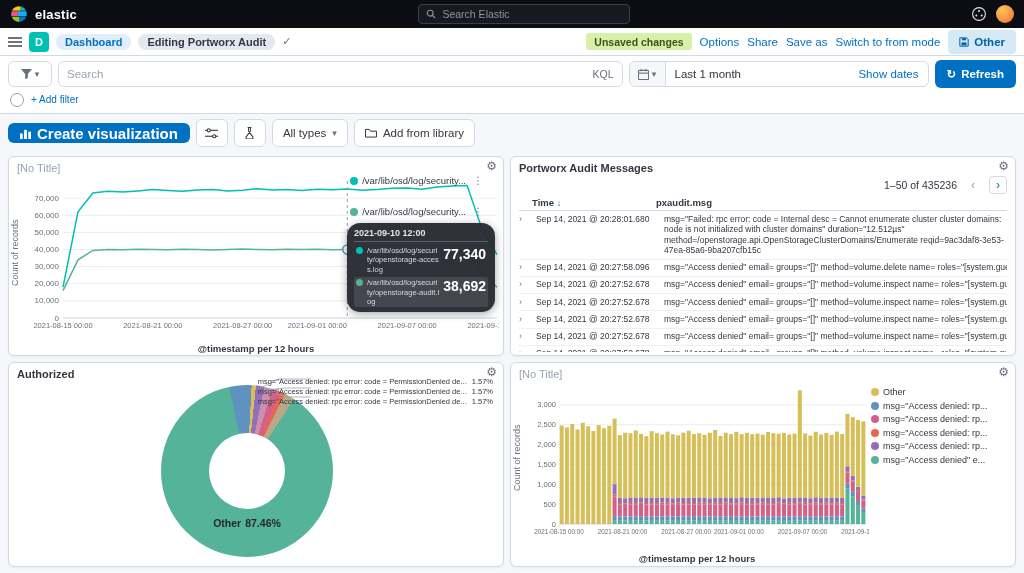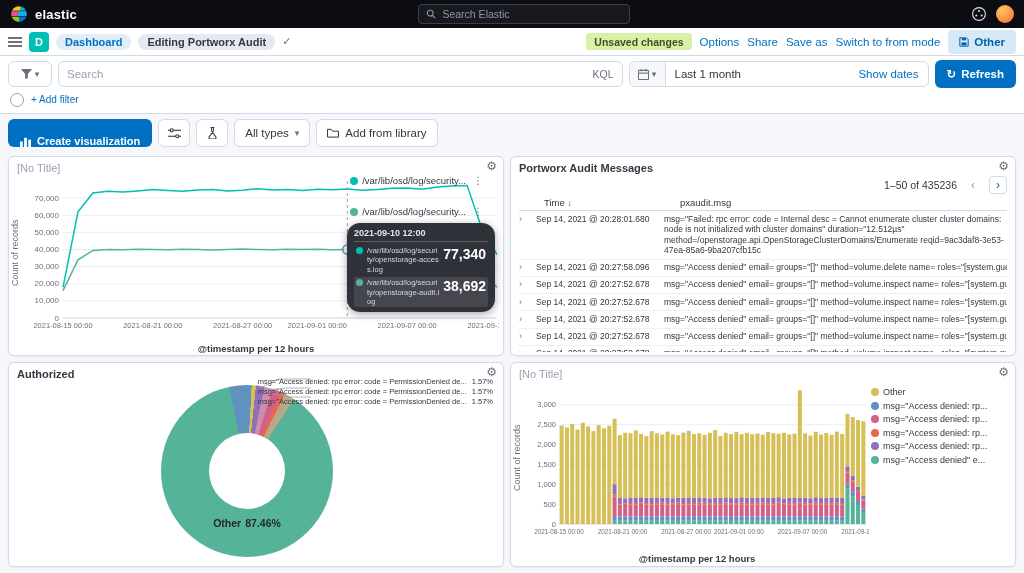--- a/index.html
+++ b/index.html
@@ -39,21 +39,21 @@
 .cal-seg{width:36px;height:100%;border-right:1px solid #D3DAE6;background:#F5F7FA;display:flex;align-items:center;justify-content:center;gap:3px;border-radius:6px 0 0 6px;cursor:pointer}
 .range-txt{font-size:11.5px;padding:0 9px;white-space:nowrap}
 .show-dates{margin-left:auto;padding-right:9px;font-size:11.5px;color:#0071C2;cursor:pointer;white-space:nowrap}
 .btn-refresh{height:28px;padding:0 12px;background:#0071C2;color:#fff;border:none;border-radius:6px;font-size:11.5px;font-weight:700;display:flex;align-items:center;gap:5px;cursor:pointer}
 .filterrow{background:#fff;border-bottom:1px solid #D3DAE6;padding:0 10px 6px;display:flex;align-items:center;gap:7px;height:22px}
 .qicon{width:14px;height:14px;border-radius:50%;border:1.3px solid #98A2B3;display:inline-block}
 .add-filter{color:#0071C2;font-size:10px;cursor:pointer}
 
 
 .toolbar{padding:5px 8px;display:flex;align-items:center;gap:6px;height:38px}
-.btn-create{height:28px;padding:0 12px;background:#0071C2;color:#fff;border:none;border-radius:6px;font-size:11px;font-weight:700;display:flex;align-items:flex-end;gap:6px;cursor:pointer}
+.btn-create{height:20px;padding:0 12px;background:#0071C2;color:#fff;border:none;border-radius:6px;font-size:15px;font-weight:700;display:flex;align-items:center;gap:6px;cursor:pointer}
 .iconbtn{width:32px;height:28px;background:#fff;border:1px solid #D3DAE6;border-radius:6px;display:flex;align-items:center;justify-content:center;cursor:pointer}
 .btn-white{height:28px;background:#fff;border:1px solid #D3DAE6;border-radius:6px;padding:0 10px;font-size:11.5px;color:#343741;display:flex;align-items:center;gap:6px;cursor:pointer}
 .caret{font-size:9px;color:#69707D}
 
 
 .grid{display:grid;grid-template-columns:496px 1fr;grid-template-rows:200px 1fr;gap:6px;padding:4px 8px 6px;height:421px}
 .panel{background:#fff;border:1px solid #D3DAE6;border-radius:6px;position:relative;overflow:hidden;box-shadow:0 1px 3px rgba(0,0,0,.05)}
 .ptitle{position:absolute;top:5px;left:8px;font-size:11px;font-weight:700;z-index:2}
 .ptitle.muted{color:#98A2B3;font-weight:400}
 .gear{position:absolute;top:2px;right:6px;color:#69707D;font-size:12px;cursor:pointer;z-index:4}
@@ -72,21 +72,21 @@
 .tt-row.hl{background:rgba(255,255,255,.10)}
 .tt-lb{font-size:7.5px;color:#D3DAE6;width:96px;line-height:1.25;word-break:break-all}
 .tt-v{font-size:14px;font-weight:700;margin-left:auto}
 .tt .dot{width:7px;height:7px;margin-top:1px}
 
 
 .p2-controls{position:absolute;top:19px;right:8px;display:flex;align-items:center;gap:7px;font-size:10.5px;z-index:2}
 .pg-btn{width:18px;height:18px;border:1px solid #D3DAE6;border-radius:4px;display:flex;align-items:center;justify-content:center;color:#0071C2;font-size:12px;cursor:pointer;background:#fff}
 .pg-prev{border:none;color:#98A2B3;background:transparent}
 .tablewrap{position:absolute;top:38px;left:8px;right:8px;bottom:3px;overflow:hidden}
-.trh{display:flex;border-bottom:1px solid #D3DAE6;font-size:9.5px;font-weight:400;padding:2px 0;gap:12px}
+.trh{display:flex;border-bottom:1px solid #D3DAE6;font-size:9.5px;font-weight:700;padding:2px 0;gap:0}
 .col-exp{width:13px;flex:none}
 .col-time{width:124px;flex:none}
 .col-msg{flex:1;min-width:0}
 .tr{display:flex;border-bottom:1px solid #EDF0F4;padding:2.5px 0;gap:4px;align-items:flex-start;font-size:8.5px;line-height:1.25;cursor:pointer}
 .tr .col-msg{white-space:nowrap;overflow:hidden}
 .tr.tall .col-msg{white-space:normal;word-break:break-word}
 .exp{color:#69707D;font-size:9px}
 .sort-ic{font-size:9px;color:#0071C2}
 
 

